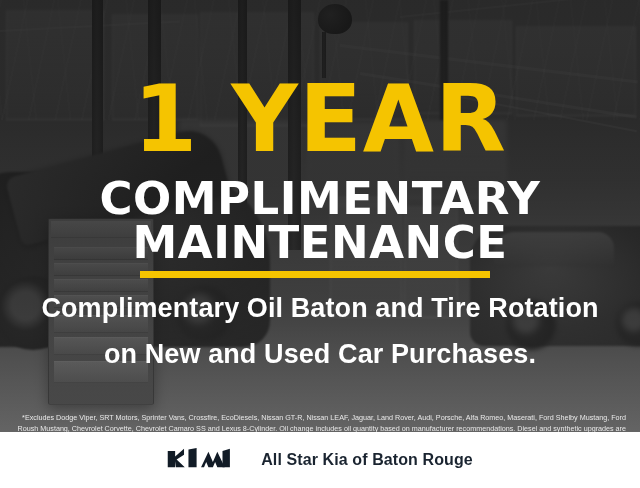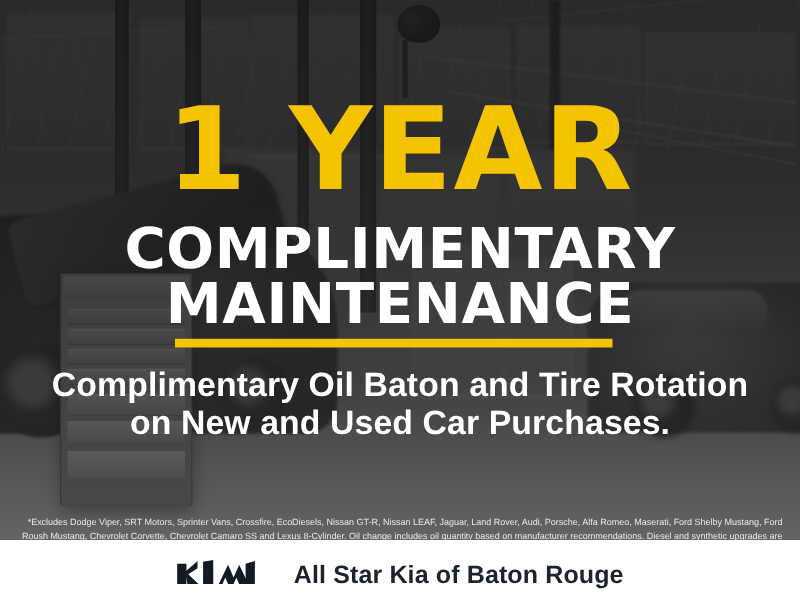--- a/index.html
+++ b/index.html
@@ -186,21 +186,21 @@
     left: 0; right: 0;
     color: #ffffff;
     font-weight: bold;
     font-size: 27px;
     line-height: 32px;
     letter-spacing: 0.1px;
     white-space: nowrap;
     font-family: "Liberation Sans", sans-serif;
   }
   .offer-1 { top: 292px; }
-  .offer-2 { top: 322px; }
+  .offer-2 { top: 338px; }
 
   .disclaimer {
     position: absolute;
     left: 14px; right: 14px;
     top: 377px;
     color: #e9e9e9;
     font-size: 7.2px;
     line-height: 10.9px;
     font-family: "Liberation Sans", sans-serif;
     text-align: right;
@@ -214,21 +214,21 @@
     width: 640px; height: 56px;
     background: #ffffff;
     display: flex;
     align-items: center;
     justify-content: center;
     gap: 20px;
   }
   .kia-logo { display: block; }
   .dealer-name {
     color: #1a2430;
-    font-size: 20px;
+    font-size: 16px;
     font-weight: bold;
     letter-spacing: .1px;
     font-family: "Liberation Sans", sans-serif;
     text-align: right;
   }
 </style>
 </head>
 <body>
 
 <div id="banner">

